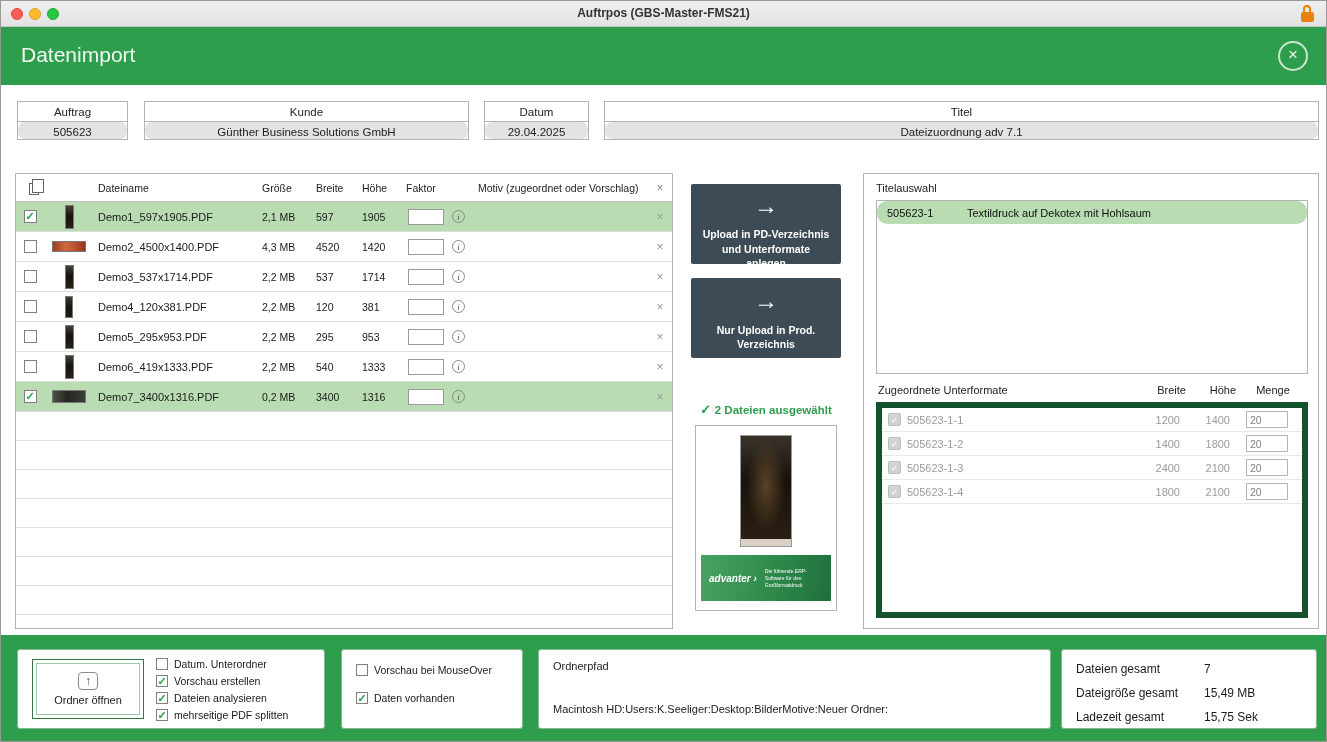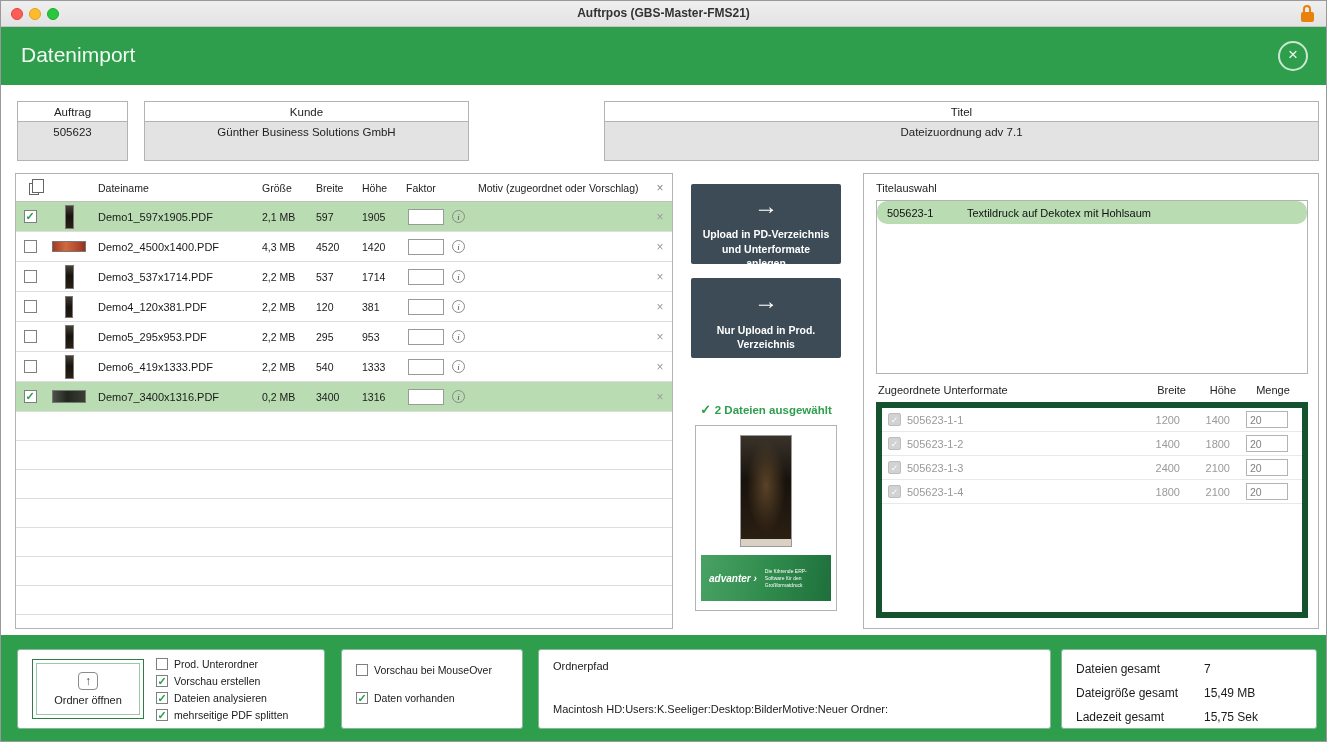--- a/index.html
+++ b/index.html
@@ -27,21 +27,21 @@
   .pagehead .ptitle { position:absolute; left:20px; top:16px; font-size:21px; font-weight:normal; color:#f2f9f2; }
   .closebtn { position:absolute; right:18px; top:14px; width:30px; height:30px; border-radius:50%;
     border:2px solid rgba(255,255,255,.75); color:rgba(255,255,255,.9);
     display:flex; align-items:center; justify-content:center; font-size:17px; cursor:pointer; }
   .closebtn::after { content:"×"; margin-top:-2px; }
 
   
   .field { position:absolute; top:100px; border:1px solid #b3b3b3; background:#fff; }
   .field .lab { height:20px; line-height:20px; text-align:center; font-size:11.5px; color:#222;
     border-bottom:1px solid #b3b3b3; background:#fff; }
-  .field .val { height:38px; line-height:21px; text-align:center; font-size:11.5px; color:#222; background:#e3e3e3; }
+  .field .val { height:17px; line-height:21px; text-align:center; font-size:11.5px; color:#222; background:#e3e3e3;border-radius:7px; }
   .f-auftrag { left:16px;  width:111px; }
   .f-kunde   { left:143px; width:325px; }
   .f-datum   { left:483px; width:105px; }
   .f-titel   { left:603px; width:715px; }
 
   
   .filetable { position:absolute; left:14px; top:172px; width:658px; height:456px;
     border:1px solid #b3b3b3; background:#fff; overflow:hidden; }
   .tgrid { display:grid; grid-template-columns:28px 50px 164px 54px 46px 44px 46px 26px 1fr 24px; align-items:center; }
   .thead { height:28px; border-bottom:1px solid #c0c0c0; font-size:10.5px; color:#222; }
@@ -170,20 +170,24 @@
   </div>
 
   <div class="field f-auftrag">
     <div class="lab">Auftrag</div>
     <div class="val">505623</div>
   </div>
   <div class="field f-kunde">
     <div class="lab">Kunde</div>
     <div class="val">Günther Business Solutions GmbH</div>
   </div>
+  <div class="field f-datum">
+    <div class="lab">Datum</div>
+    <div class="val">29.04.2025</div>
+  </div>
   <div class="field f-titel">
     <div class="lab">Titel</div>
     <div class="val">Dateizuordnung adv 7.1</div>
   </div>
 
   <div class="filetable">
     <div class="tgrid thead">
       <div class="ckc">
           <span class="copyicon"></span>
         </div>
@@ -392,21 +396,21 @@
   <div class="footer">
 
     <div class="fbox fbox1">
       <div class="openbtn">
         <span class="upicon"></span>
         <span class="openlabel">Ordner öffnen</span>
       </div>
       <div class="optcol1">
         <label class="opt">
           <span class="cb" data-checked="false"></span>
-          <span class="optlabel">Prod. Unterordner</span>
+          <span class="optlabel">Datum. Unterordner</span>
         </label>
         <label class="opt">
           <span class="cb" data-checked="true"></span>
           <span class="optlabel">Vorschau erstellen</span>
         </label>
         <label class="opt">
           <span class="cb" data-checked="true"></span>
           <span class="optlabel">Dateien analysieren</span>
         </label>
         <label class="opt">

